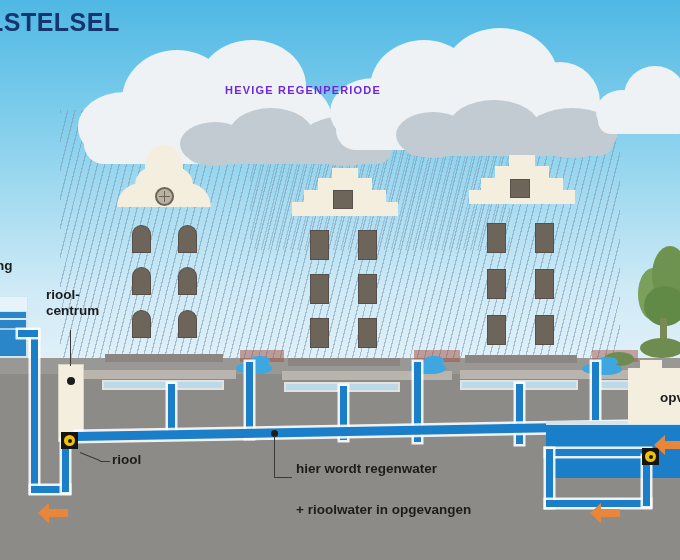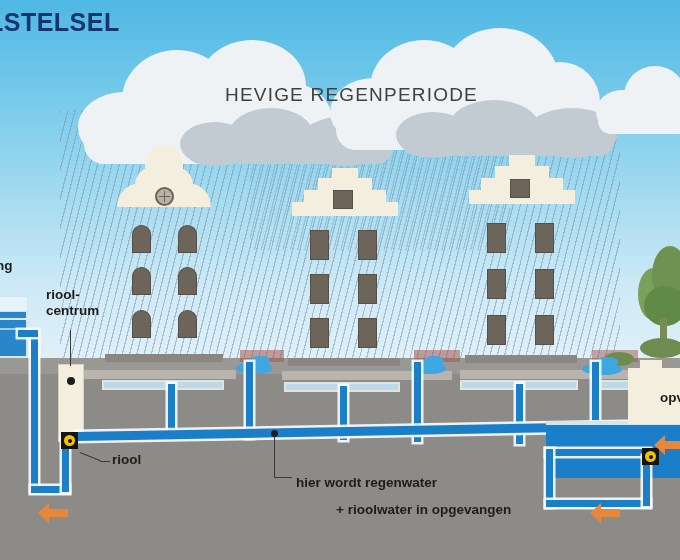--- a/index.html
+++ b/index.html
@@ -6,22 +6,22 @@
   body{font-family:"Liberation Sans", sans-serif;}
   #stage{position:relative;width:680px;height:560px;overflow:hidden;background:#6cc3e8;}
 
   
   .sky{position:absolute;left:0;top:0;width:680px;height:372px;
        background:linear-gradient(180deg,#4fb8e4 0%,#79cbeb 28%,#a8dcf1 55%,#cfeaf6 78%,#e3f1f8 100%);}
 
   
   .title{position:absolute;left:-32px;top:8px;font-size:25px;font-weight:bold;
          letter-spacing:.5px;color:#16356e;white-space:nowrap;}
-  .rainlabel{position:absolute;left:225px;top:84px;font-size:19px;font-weight:normal;
-             letter-spacing:1.2px;color:#404040;white-space:nowrap;}
+  .rainlabel{position:absolute;left:225px;top:84px;font-size:11px;font-weight:bold;
+             letter-spacing:1.2px;color:#6d28d9;white-space:nowrap;}
 
   
   .cloud{position:absolute;}
   .cloud b{position:absolute;display:block;border-radius:50%;background:#eef2f4;}
   .cloud .base{border-radius:40px;}
   .cloud.dark b{background:#c2cbd2;}
 
   
   .rainband{position:absolute;overflow:hidden;
     background:repeating-linear-gradient(104deg,
@@ -273,16 +273,16 @@
 
   <div class="lead" style="left:80px;top:452px;width:22px;height:0;border-top-width:1.4px;transform:rotate(22deg);transform-origin:left center;"></div>
   <div class="lead" style="left:100px;top:461px;width:10px;height:0;border-top-width:1.4px;"></div>
   <div class="lab sm" style="left:112px;top:452px;">riool</div>
 
   <div class="lab sm" style="left:660px;top:390px;">opv</div>
 
   <div class="dot" style="left:271px;top:430px;"></div>
   <div class="lead" style="left:274px;top:436px;width:0;height:42px;border-left-width:1.4px;"></div>
   <div class="lead" style="left:274px;top:477px;width:18px;height:0;border-top-width:1.4px;"></div>
-  <div class="lab cap" style="left:296px;top:475px;">hier wordt regenwater</div>
-  <div class="lab cap" style="left:296px;top:502px;margin-left:40px;">+ rioolwater in opgevangen</div>
+  <div class="lab cap" style="left:296px;top:461px;">hier wordt regenwater</div>
+  <div class="lab cap" style="left:296px;top:502px;">+ rioolwater in opgevangen</div>
 
 </div>
 
 </body></html>

